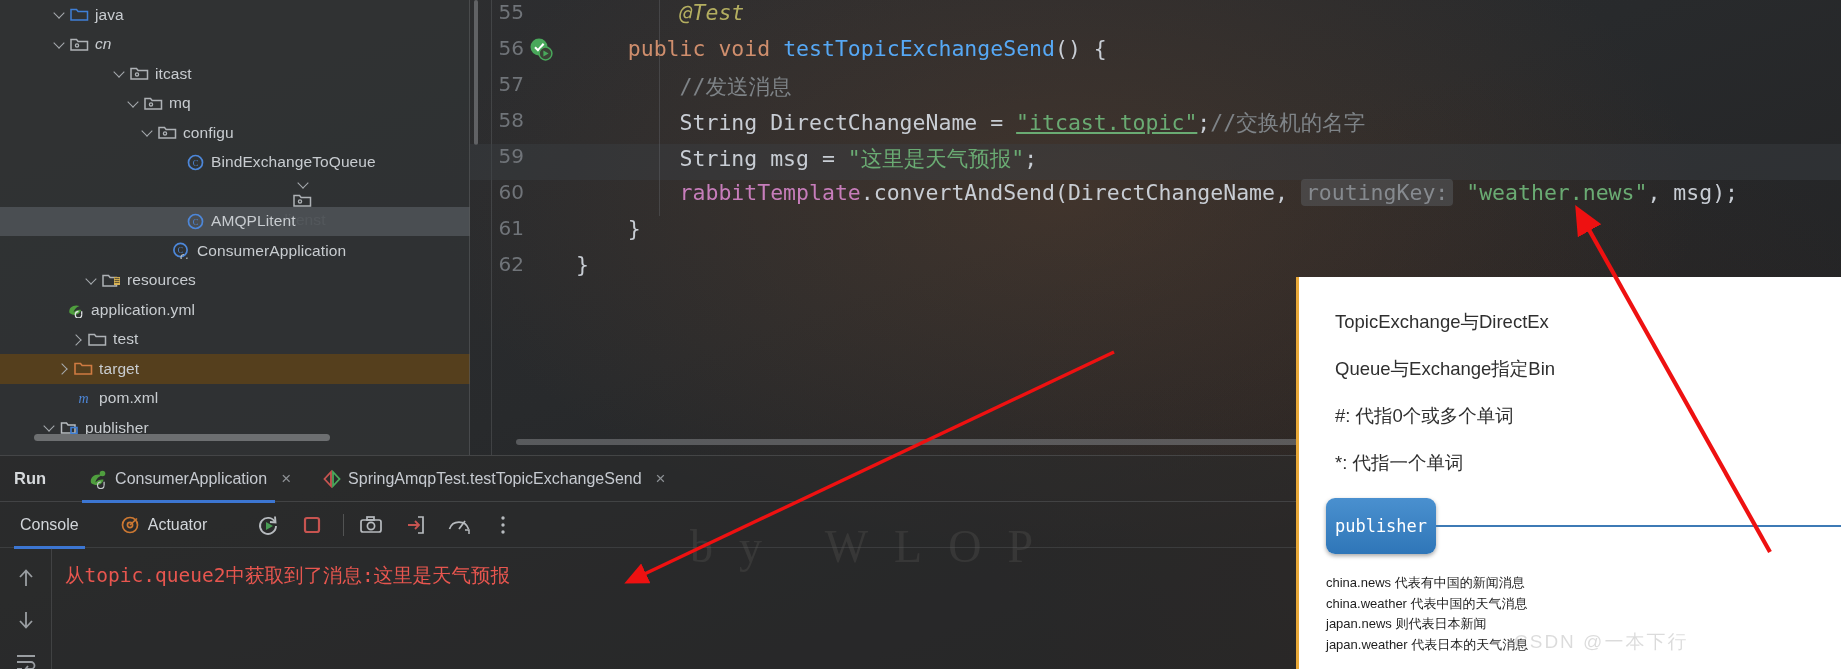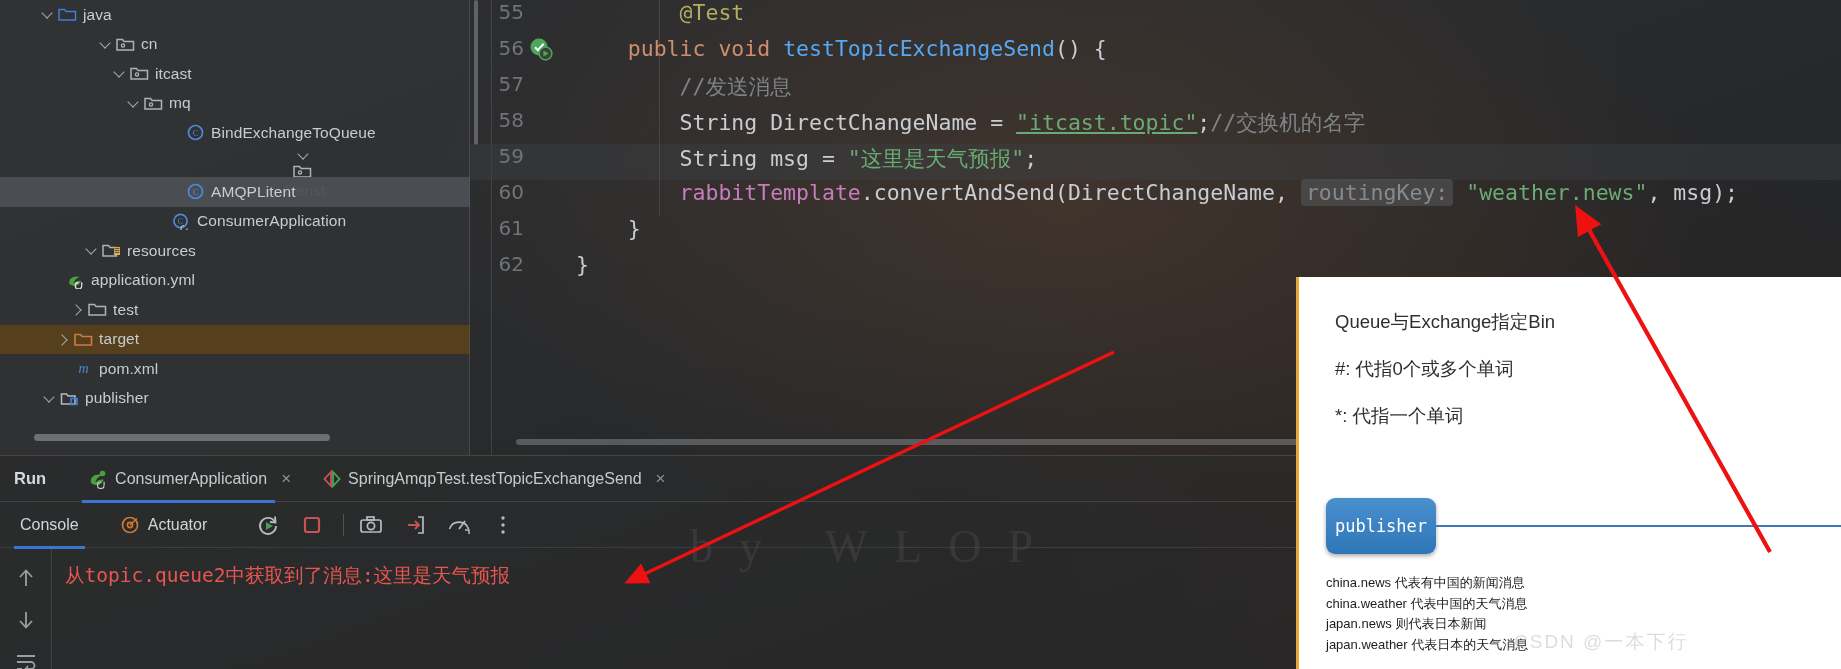--- a/index.html
+++ b/index.html
@@ -90,21 +90,21 @@
     font-family: "DejaVu Sans", sans-serif;
   }
   .gutter-icon { width: 38px; flex: 0 0 38px; position: relative; height: 30px; }
   .code-text { padding-left: 10px; }
   .tok-kw      { color: #cf8e6d; }
   .tok-method  { color: #56a8f5; }
   .tok-plain   { color: #c8cdd4; }
   .tok-comment { color: #7e8387; }
   .tok-str     { color: #6aab73; }
   .tok-field   { color: #c77dbb; }
-  .tok-ann     { color: #b3ae60; }
+  .tok-ann     { color: #b3ae60; font-style: italic; }
   .tok-hint {
     color: #868a8f; background: rgba(95,99,104,0.45);
     border-radius: 4px; padding: 1px 5px;
   }
   .tok-str-u { color: #6aab73; text-decoration: underline; text-decoration-color: #6aab73; }
   .indent-guide {
     position: absolute; top: 0; bottom: 0; width: 1px;
     background: rgba(120,124,128,0.30);
   }
   #editor-hscroll {
@@ -231,30 +231,30 @@
 </style>
 </head>
 <body>
 
 <div id="app">
 
   <div id="bg-art">by WLOP</div>
 
   <div id="project-tree">
     <div id="tree-rows">
-        <div class="tree-row" style="padding-left: 40px; text-align: center;">
+        <div class="tree-row" style="padding-left: 52px; text-align: center;">
           <span class="arrow down"></span>
           <span class="ic">
             <svg width="19" height="16" viewBox="0 0 19 16">
               <path d="M1 3.5 h5.5 l1.6 2 h9.4 v8.5 h-16.5 z" fill="none" stroke="#3f7fd6" stroke-width="1.5"></path>
             </svg>
           </span>
           <span class="tree-label">java</span>
         </div>
-        <div class="tree-row" style="padding-left: 98px;">
+        <div class="tree-row" style="padding-left: 52px; font-style: italic;">
           <span class="arrow down"></span>
           <span class="ic">
             <svg width="19" height="16" viewBox="0 0 19 16">
               <path d="M1 3.5 h5.5 l1.6 2 h9.4 v8.5 h-16.5 z" fill="none" stroke="#aeb2b6" stroke-width="1.5"></path>
               <circle cx="7" cy="9.4" r="1.6" fill="none" stroke="#aeb2b6" stroke-width="1.3"></circle>
             </svg>
           </span>
           <span class="tree-label">cn</span>
         </div>
         <div class="tree-row" style="padding-left: 112px;">
@@ -269,20 +269,30 @@
         </div>
         <div class="tree-row" style="padding-left: 126px;">
           <span class="arrow down"></span>
           <span class="ic">
             <svg width="19" height="16" viewBox="0 0 19 16">
               <path d="M1 3.5 h5.5 l1.6 2 h9.4 v8.5 h-16.5 z" fill="none" stroke="#aeb2b6" stroke-width="1.5"></path>
               <circle cx="7" cy="9.4" r="1.6" fill="none" stroke="#aeb2b6" stroke-width="1.3"></circle>
             </svg>
           </span>
           <span class="tree-label">mq</span>
+        </div>
+        <div class="tree-row" style="padding-left: 140px;">
+          <span class="arrow down"></span>
+          <span class="ic">
+            <svg width="19" height="16" viewBox="0 0 19 16">
+              <path d="M1 3.5 h5.5 l1.6 2 h9.4 v8.5 h-16.5 z" fill="none" stroke="#aeb2b6" stroke-width="1.5"></path>
+              <circle cx="7" cy="9.4" r="1.6" fill="none" stroke="#aeb2b6" stroke-width="1.3"></circle>
+            </svg>
+          </span>
+          <span class="tree-label">configu</span>
         </div>
         <div class="tree-row" style="padding-left: 168px;">
           <span class="arrow "></span>
           <span class="ic">
             <svg width="19" height="17" viewBox="0 0 19 17">
               <circle cx="9.5" cy="8.5" r="7" fill="none" stroke="#4d87d9" stroke-width="1.7"></circle>
               <text x="9.5" y="12" font-size="8.5" fill="#4d87d9" text-anchor="middle" font-family="Liberation Serif, serif">C</text>
             </svg>
           </span>
           <span class="tree-label">BindExchangeToQueue</span>
@@ -505,20 +515,21 @@
 
     </div>
 
     <div id="console-output">
       <div id="console-line">从topic.queue2中获取到了消息:这里是天气预报</div>
     </div>
   </div>
 
   <div id="note-panel">
     <div id="note-lines">
+        <div class="note-line">TopicExchange与DirectEx</div>
         <div class="note-line">Queue与Exchange指定Bin</div>
         <div class="note-line">#: 代指0个或多个单词</div>
         <div class="note-line">*: 代指一个单词</div>
       </div>
     <div id="publisher-node">
       <span>publisher</span>
     </div>
     <div id="publisher-edge"></div>
     <div id="rk-block">
         <div class="rk-line">china.news  代表有中国的新闻消息</div>

